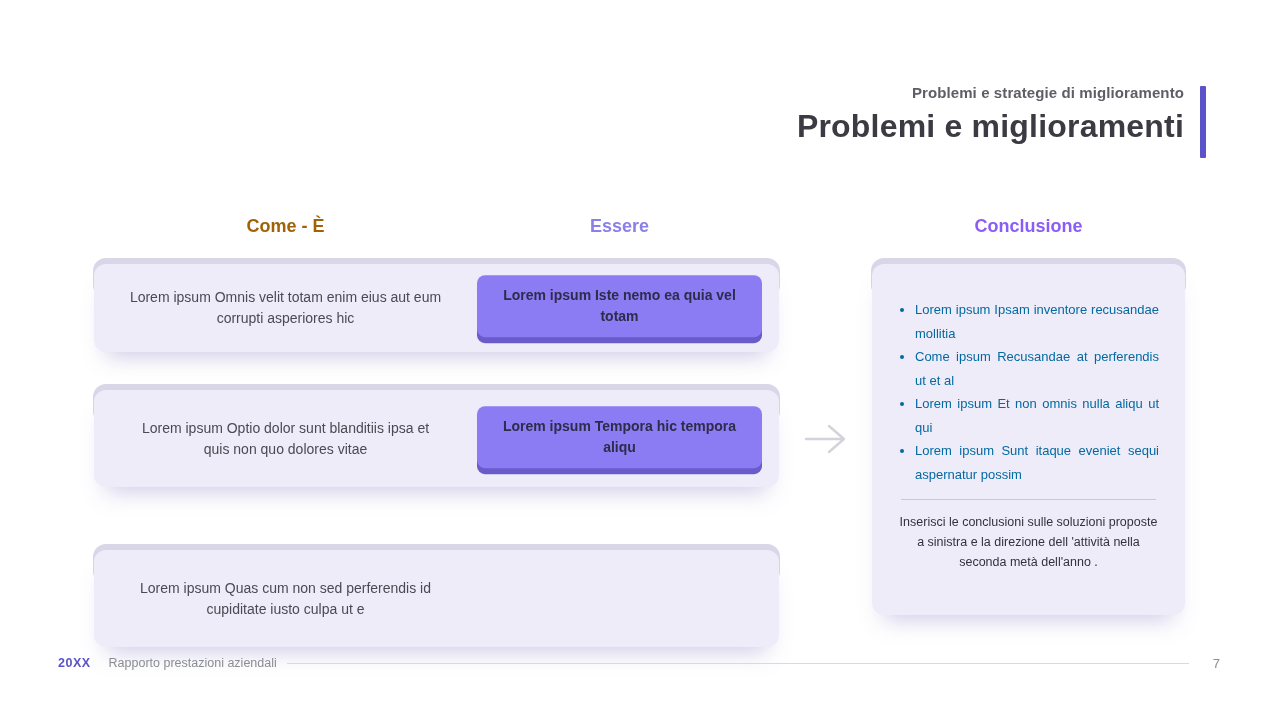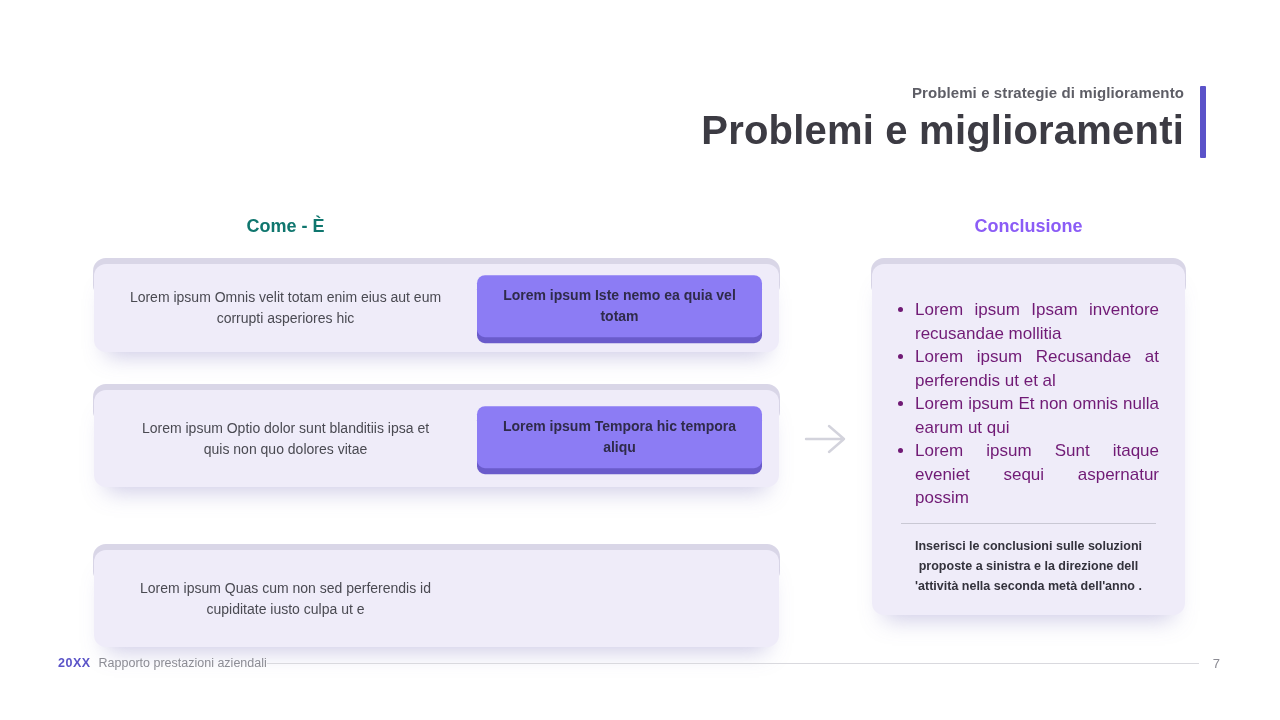--- a/index.html
+++ b/index.html
@@ -12,30 +12,30 @@
     overflow:hidden;
   }
 
   
   .header { position:absolute; top:84px; right:96px; text-align:right; }
   .header .subtitle {
     font-size:15px; font-weight:bold; color:#5E5E66;
     margin-bottom:7px; letter-spacing:0.1px;
   }
   .header .title {
-    font-size:40px; font-weight:bold; color:#3C3B43; letter-spacing:0.2px;
+    font-size:32px; font-weight:bold; color:#3C3B43; letter-spacing:0.2px;
   }
   .accent-bar {
     position:absolute; top:86px; right:74px;
     width:6px; height:72px; background:#5B53C9; border-radius:1px;
   }
 
   
   .col-h { position:absolute; top:216px; font-size:18px; font-weight:bold; text-align:center; }
-  .col-h.come { left:94px; width:383px; color:#0f766e; }
+  .col-h.come { left:94px; width:383px; color:#a16207; }
   .col-h.essere { left:477px; width:285px; color:#8B7FE8; }
   .col-h.conclusione { left:872px; width:313px; color:#8b5cf6; }
 
   
   .panel { position:absolute; }
   .panel::before {
     content:""; position:absolute; left:-1px; right:-1px; top:-6px; height:40px;
     background:#D9D6E7; border-radius:13px;
   }
   .panel .card {
@@ -62,54 +62,55 @@
     text-align:center; font-size:14px; font-weight:bold; color:#2F2B4A;
     line-height:21px; padding:0 20px; cursor:pointer; border:none;
     font-family:"Liberation Sans", sans-serif;
   }
 
   
   .conclusion { left:872px; top:264px; width:313px; height:351px; }
   .conclusion .card { padding:34px 26px 18px; }
   .bullets { list-style:disc; padding-left:17px; }
   .bullets li {
-    font-size:17px; line-height:23.5px; color:#701a75;
+    font-size:13px; line-height:23.5px; color:#0369a1;
     text-align:justify; text-justify:inter-word;
   }
   .divider { height:1px; background:#C9C8D4; margin:13px 3px 12px; }
   .note {
-    font-size:12.5px; font-weight:bold; color:#33323C;
+    font-size:12.5px; font-weight:normal; color:#33323C;
     text-align:center; line-height:20px; padding:0 1px;
   }
 
   
   .flow-arrow { position:absolute; left:803px; top:419px; width:46px; height:40px; }
 
   
   .footer {
     position:absolute; left:58px; right:60px; top:655px; height:16px;
-    display:flex; align-items:center; font-size:12.5px;
+    display:flex; align-items:center; font-size:12.5px;gap:10px;
   }
   .footer .year { color:#5B54C8; font-weight:bold; letter-spacing:0.5px; margin-right:8px; }
   .footer .flabel { color:#8C8C94; margin-right:0; white-space:nowrap; }
   .footer .fline { flex:1; height:1px; background:#D9D9DE; margin-right:14px; }
   .footer .page { color:#8C8C94; font-size:13px; }
 </style>
 </head>
 <body>
 
 <div class="slide">
 
   <div class="header">
     <div class="subtitle">Problemi e strategie di miglioramento</div>
     <div class="title">Problemi e miglioramenti</div>
   </div>
   <div class="accent-bar"></div>
 
   <div class="col-h come">Come - È</div>
+  <div class="col-h essere">Essere</div>
   <div class="col-h conclusione">Conclusione</div>
 
   <div class="panel row r1">
     <div class="card">
       <div class="row-text">Lorem ipsum Omnis velit totam enim eius aut eum corrupti asperiores hic</div>
       <button class="pill-btn">Lorem ipsum Iste nemo ea quia vel totam</button>
     </div>
   </div>
 
   <div class="panel row r2">
@@ -126,22 +127,22 @@
   </div>
 
   <svg class="flow-arrow" viewBox="0 0 46 40">
     <path d="M3 20 H41 M26 7 L41 20 L26 33" fill="none" stroke="#D3D3DC" stroke-width="2.4" stroke-linecap="round" stroke-linejoin="round"></path>
   </svg>
 
   <div class="panel conclusion">
     <div class="card">
       <ul class="bullets">
         <li>Lorem ipsum Ipsam inventore recusandae mollitia</li>
-        <li>Lorem ipsum Recusandae at perferendis ut et al</li>
-        <li>Lorem ipsum Et non omnis nulla earum ut qui</li>
+        <li>Come ipsum Recusandae at perferendis ut et al</li>
+        <li>Lorem ipsum Et non omnis nulla aliqu ut qui</li>
         <li>Lorem ipsum Sunt itaque eveniet sequi aspernatur possim</li>
       </ul>
       <div class="divider"></div>
       <div class="note">Inserisci le conclusioni sulle soluzioni proposte a sinistra e la direzione dell 'attività nella seconda metà dell'anno .</div>
     </div>
   </div>
 
   <div class="footer">
     <span class="year">20XX</span>
     <span class="flabel">Rapporto prestazioni aziendali</span>

